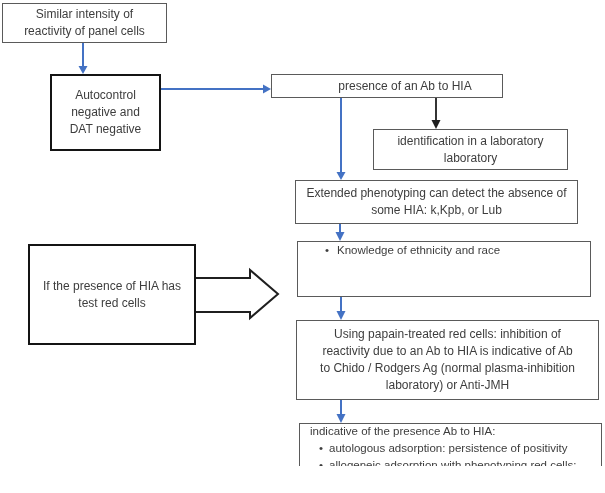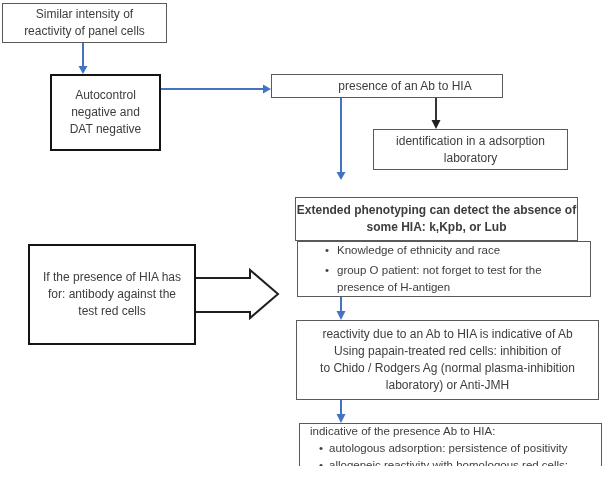--- a/index.html
+++ b/index.html
@@ -27,23 +27,23 @@
     font-size: 12px; line-height: 17px;
   }
   .box.thick { border: 2px solid var(--border-thick, #141414); }
   .box.center { text-align: center; align-items: center; }
   .ln { white-space: nowrap; }
 
   #b-similar       { left: 2px;   top: 3px;   width: 165px; height: 40px; }
   #b-autocontrol   { left: 37px;  top: 74px;  width: 111px; height: 77px; margin-left: 13px; }
   #b-presence      { left: 271px; top: 74px;  width: 232px; height: 24px; padding-left: 36px; }
   #b-identification{ left: 373px; top: 129px; width: 195px; height: 41px; }
-  #b-extended      { left: 295px; top: 197px; width: 283px; height: 44px; font-weight: bold; }
+  #b-extended      { left: 295px; top: 180px; width: 283px; height: 44px; }
   #b-ethnicity     { left: 297px; top: 241px; width: 294px; height: 56px;
-                     font-size: 11.5px; padding-left: 27px; justify-content: space-between; }
+                     font-size: 11.5px; padding-left: 27px; justify-content: flex-start; }
   #b-papain        { left: 296px; top: 320px; width: 303px; height: 80px; }
   #b-indicative    { left: 299px; top: 423px; width: 303px; height: 67px;
                      font-size: 11.5px; padding-left: 10px; justify-content: center; }
   #b-excluded      { left: 28px;  top: 244px; width: 168px; height: 101px; }
 
   .bullet { display: flex; align-items: flex-start; }
   .dot { width: 12px; flex: 0 0 12px; text-align: left; }
   .dot::before { content: "\2022"; }
   #b-indicative .dot { width: 10px; flex: 0 0 10px; margin-left: 9px; }
   .btext { flex: 1 1 auto; }
@@ -94,68 +94,60 @@
     <div class="ln">Autocontrol</div>
     <div class="ln">negative and</div>
     <div class="ln">DAT negative</div>
   </div>
 
   <div class="box center" id="b-presence">
     <div class="ln">presence of an Ab to HIA</div>
   </div>
 
   <div class="box center" id="b-identification">
-    <div class="ln">identification in a adsorption</div>
+    <div class="ln">identification in a laboratory</div>
     <div class="ln">laboratory</div>
   </div>
 
   <div class="box center" id="b-extended">
     <div class="ln">Extended phenotyping can detect the absence of</div>
     <div class="ln">some HIA: k,Kpb, or Lub</div>
   </div>
 
   <div class="box" id="b-ethnicity">
     <div class="bullet">
       <span class="dot"></span>
       <span class="btext">
         <div class="ln">Knowledge of ethnicity and race</div>
       </span>
     </div>
-    <div class="bullet">
-      <span class="dot"></span>
-      <span class="btext">
-        <div class="ln">group O patient: not forget to test for the</div>
-        <div class="ln">presence of H-antigen</div>
-      </span>
-    </div>
   </div>
 
   <div class="box center" id="b-papain">
+    <div class="ln">Using papain-treated red cells: inhibition of</div>
     <div class="ln">reactivity due to an Ab to HIA is indicative of Ab</div>
-    <div class="ln">Using papain-treated red cells: inhibition of</div>
     <div class="ln">to Chido / Rodgers Ag (normal plasma-inhibition</div>
     <div class="ln">laboratory) or Anti-JMH</div>
   </div>
 
   <div class="box" id="b-indicative">
     <div class="ln">indicative of the presence Ab to HIA:</div>
     <div class="bullet">
       <span class="dot"></span>
       <span class="btext">
         <div class="ln">autologous adsorption: persistence of positivity</div>
       </span>
     </div>
     <div class="bullet">
       <span class="dot"></span>
       <span class="btext">
-        <div class="ln">allogeneic reactivity with homologous red cells:</div>
+        <div class="ln">allogeneic adsorption with phenotyping red cells:</div>
         <div class="ln">reduction of positivity</div>
       </span>
     </div>
   </div>
 
   <div class="box center thick" id="b-excluded">
     <div class="ln">If the presence of HIA has</div>
-    <div class="ln">for: antibody against the</div>
     <div class="ln">test red cells</div>
   </div>
 
 </div>
 
 </body></html>

